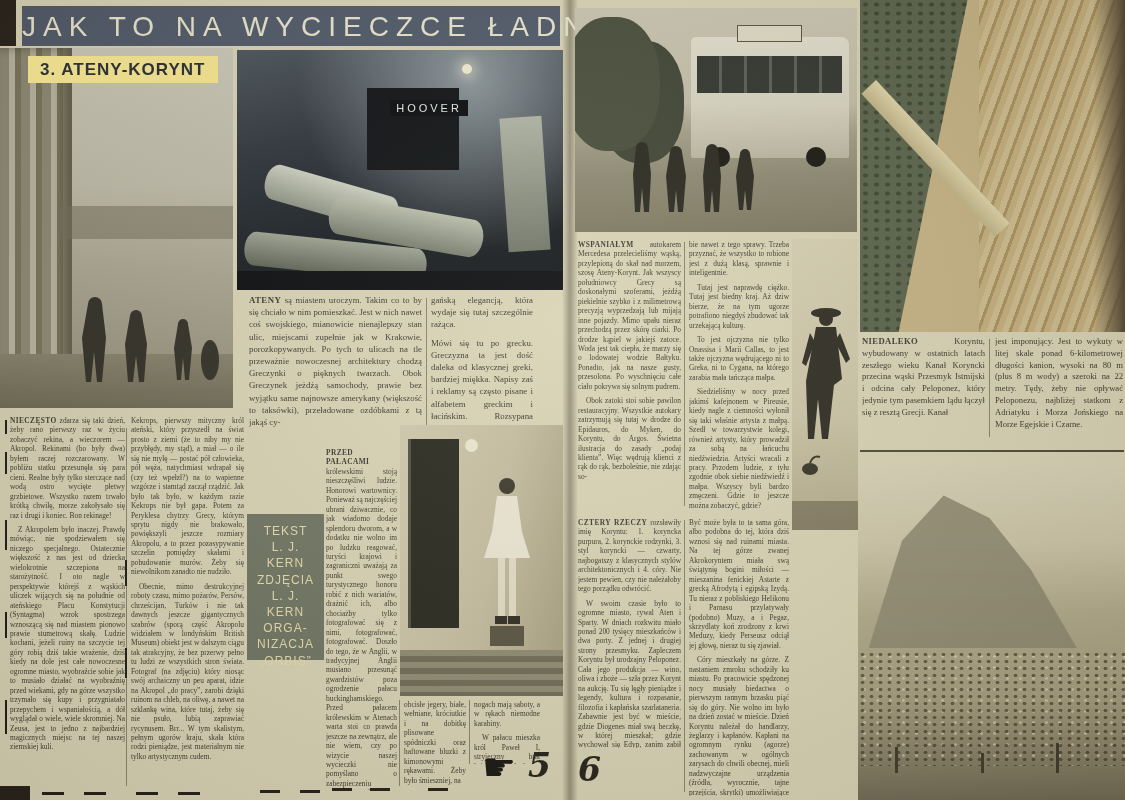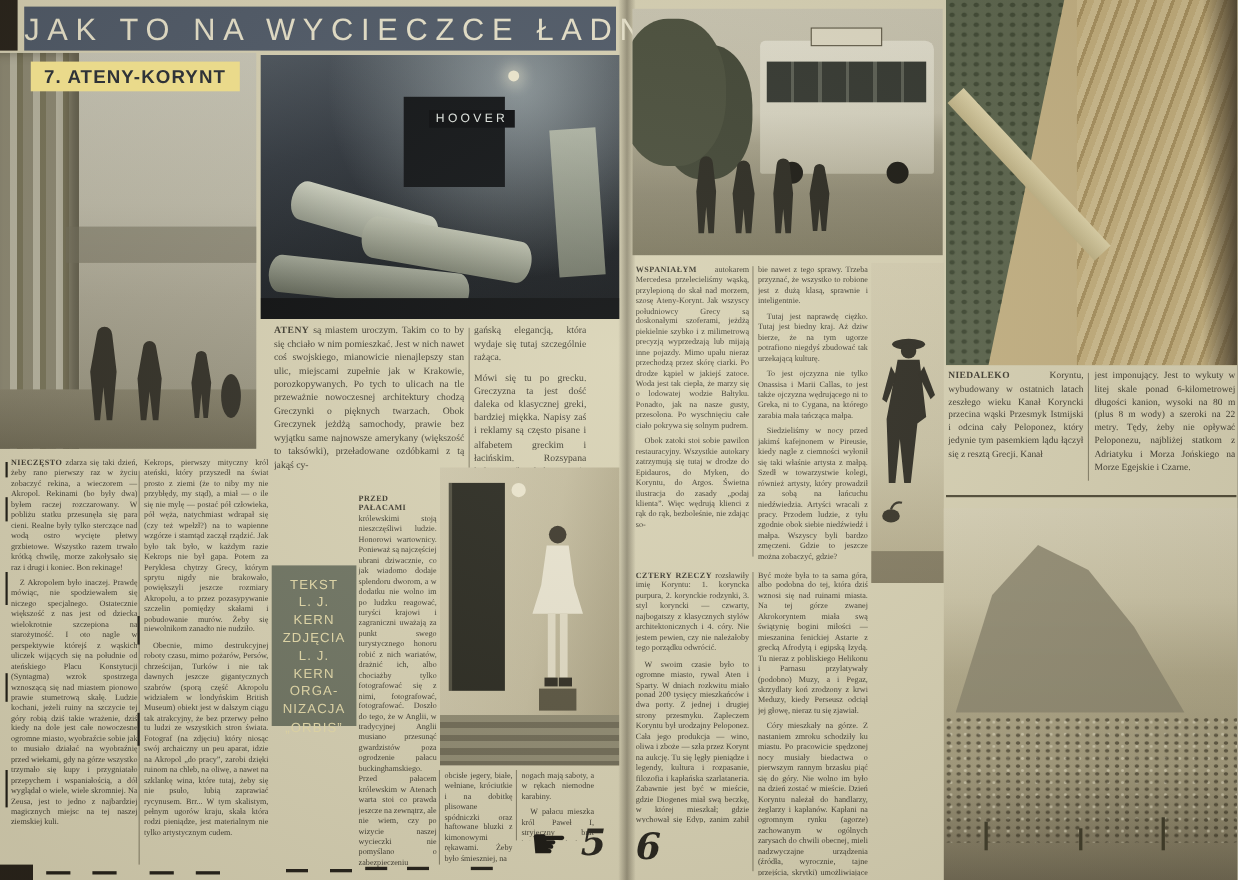--- a/index.html
+++ b/index.html
@@ -116,21 +116,21 @@
 <div id="spread">
 
   <div class="abs corner" style="left:0;top:0;width:16px;height:46px;"></div>
   <div class="abs corner" style="left:0;top:786px;width:30px;height:14px;"></div>
   <div class="abs gutter"></div>
 
   <div class="abs banner">
     <span>JAK TO NA WYCIECZCE ŁADNIE</span>
   </div>
   <div class="abs kicker">
-    <span>7. ATENY-KORYNT</span>
+    <span>3. ATENY-KORYNT</span>
   </div>
 
   <div class="abs photo ph-acro">
     <div class="cols"></div>
     <div class="band"></div>
     <div class="ground"></div>
     <svg class="sil" style="left:60px;bottom:22px;" width="170" height="92" viewBox="0 0 170 92">
       <g fill="#2e2c24">
         <path d="M28 10 a7 7 0 0 1 14 0 l4 34 -4 44 h-5 l-3 -30 -3 30 h-5 l-4 -44 z"></path>
         <path d="M70 22 a6 6 0 0 1 12 0 l5 28 -3 38 h-5 l-3 -26 -3 26 h-5 l-3 -38 z"></path>

